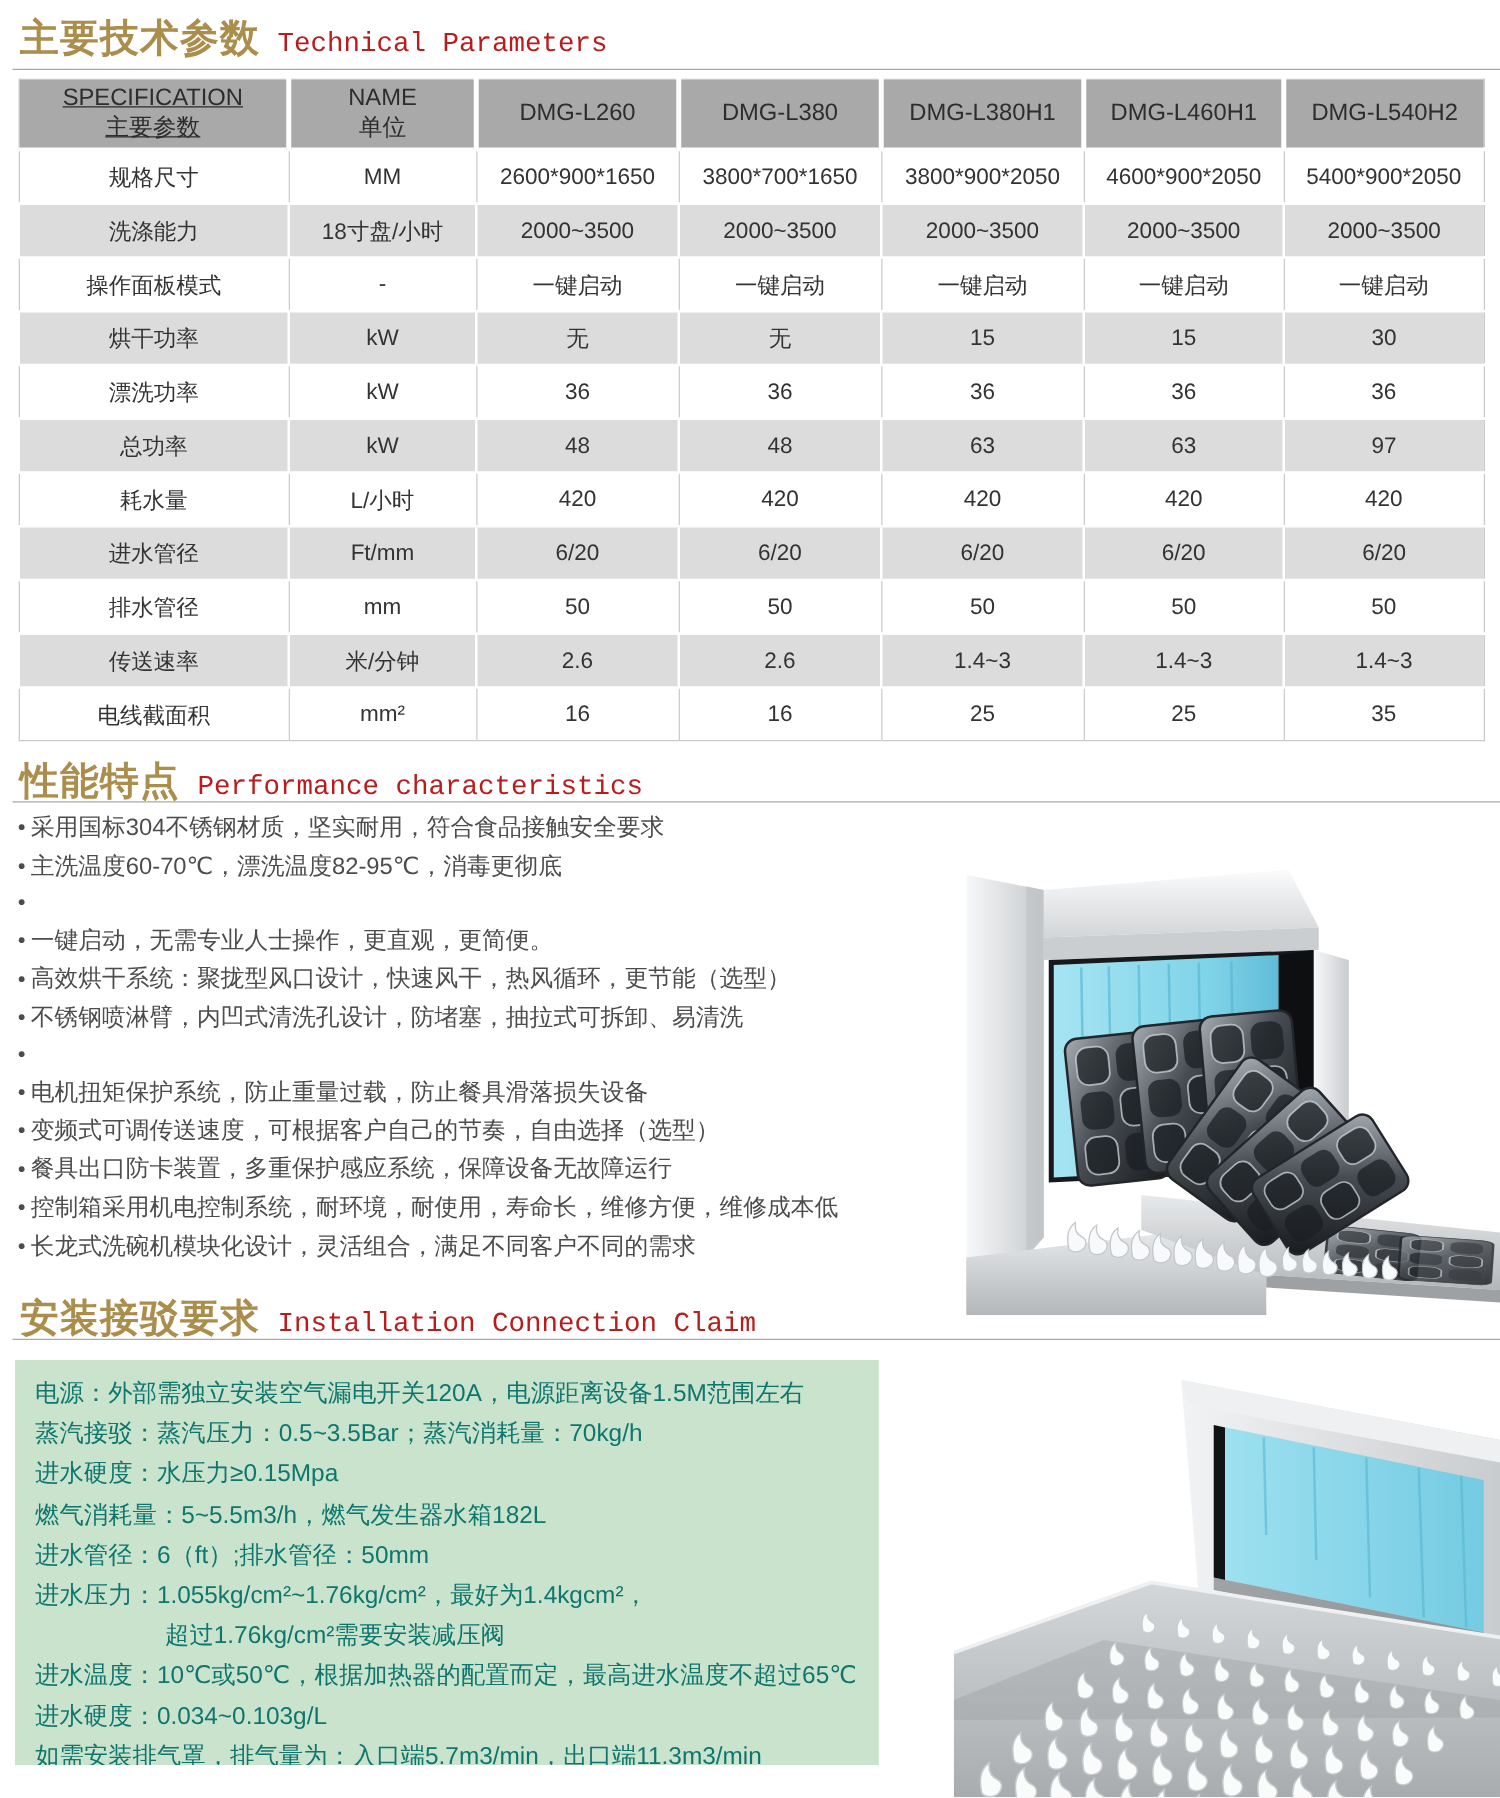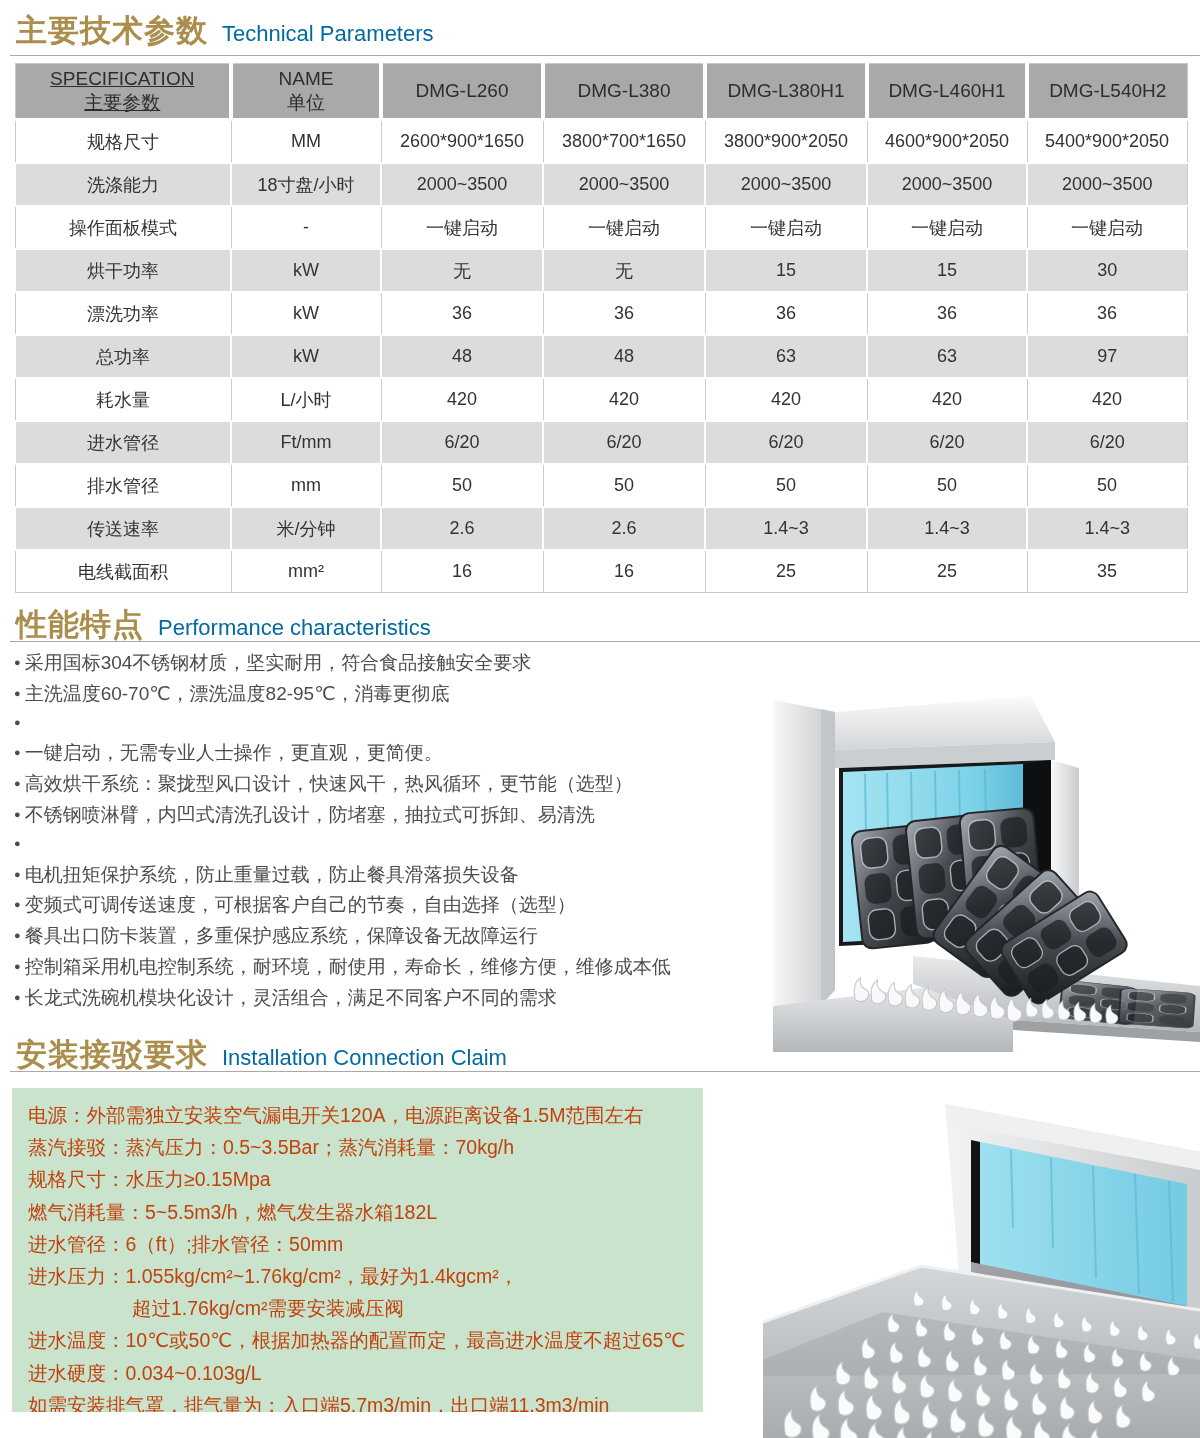--- a/index.html
+++ b/index.html
@@ -1,42 +1,42 @@
 <!DOCTYPE html>
 <html><head>
 <meta charset="utf-8">
 <style>
   html,body{margin:0;padding:0;background:#fff;}
   #page{position:relative;width:1200px;height:1438px;background:#fff;overflow:hidden;
         font-family:"Liberation Sans","DejaVu Sans",sans-serif;}
   
-  .sec-h{position:absolute;left:16px;display:flex;align-items:baseline;gap:14px;white-space:nowrap;}
+  .sec-h{position:absolute;left:16px;display:flex;align-items:baseline;gap:14px;white-space:nowrap;font-family:Liberation Mono, monospace;}
   .sec-h .zh{font-size:31px;font-weight:bold;color:#ab8d4c;letter-spacing:1px;}
-  .sec-h .en{font-size:22px;color:#0369a1;}
+  .sec-h .en{font-size:22px;color:#b91c1c;}
   .rule{position:absolute;left:10px;right:0;height:1px;background:#a9a9a9;}
   
   #spec-table{position:absolute;left:14px;top:63px;width:1172px;border-collapse:collapse;
               table-layout:fixed;border:1px solid #c9c9c9;}
   #spec-table th{background:#a9a9a9;font-weight:400;font-size:19px;color:#2d2d2d;height:54px;
                  border-left:4px solid #fff;border-bottom:3px solid #fff;line-height:1.25;
                  text-align:center;padding:0;}
   #spec-table th:first-child{border-left:none;text-decoration:underline;}
   #spec-table td{height:41px;text-align:center;font-size:18px;color:#333;padding:0;
                  border-left:1px solid #cccccc;border-top:2px solid #fff;background:#fff;}
   #spec-table tr.alt td{background:#dcdcdc;border-left:2px solid #fff;}
   #spec-table td:first-child{border-left:none;}
   
   #features{position:absolute;left:14px;top:649px;width:748px;margin:0;padding:0;list-style:none;}
   #features li{display:flex;align-items:baseline;line-height:28.8px;font-size:19px;color:#4c4c4c;
                white-space:nowrap;}
   #features li .blt{font-size:11px;margin-right:4px;position:relative;top:-3px;color:#4c4c4c;}
   
   #install-box{position:absolute;left:12px;top:1088px;width:691px;height:324px;background:#c9e3cd;
                box-sizing:border-box;padding:11px 0 0 16px;overflow:hidden;}
-  #install-box .iline{font-size:19.5px;color:#c2410c;line-height:32.2px;white-space:nowrap;}
+  #install-box .iline{font-size:19.5px;color:#0f766e;line-height:32.2px;white-space:nowrap;}
   #install-box .iline.indent{padding-left:104px;}
   
   .photo{position:absolute;background:#fff;}
   #photo1{left:763px;top:684px;width:437px;height:368px;}
   #photo2{left:763px;top:1098px;width:437px;height:340px;}
 </style>
 </head>
 <body>
 
 <div id="page">
@@ -334,21 +334,21 @@
 
   <div class="sec-h" style="top:1034px;">
     <span class="zh">安装接驳要求</span>
     <span class="en">Installation Connection Claim</span>
   </div>
   <div class="rule" style="top:1071px;"></div>
 
   <div id="install-box">
       <div class="iline">电源：外部需独立安装空气漏电开关120A，电源距离设备1.5M范围左右</div>
       <div class="iline">蒸汽接驳：蒸汽压力：0.5~3.5Bar；蒸汽消耗量：70kg/h</div>
-      <div class="iline">规格尺寸：水压力≥0.15Mpa</div>
+      <div class="iline">进水硬度：水压力≥0.15Mpa</div>
       <div class="iline">燃气消耗量：5~5.5m3/h，燃气发生器水箱182L</div>
       <div class="iline">进水管径：6（ft）;排水管径：50mm</div>
       <div class="iline">进水压力：1.055kg/cm²~1.76kg/cm²，最好为1.4kgcm²，</div>
       <div class="iline indent">超过1.76kg/cm²需要安装减压阀</div>
       <div class="iline">进水温度：10℃或50℃，根据加热器的配置而定，最高进水温度不超过65℃</div>
       <div class="iline">进水硬度：0.034~0.103g/L</div>
       <div class="iline">如需安装排气罩，排气量为：入口端5.7m3/min，出口端11.3m3/min</div>
     </div>
 
   <svg id="photo2" class="photo" viewBox="0 0 437 340">

